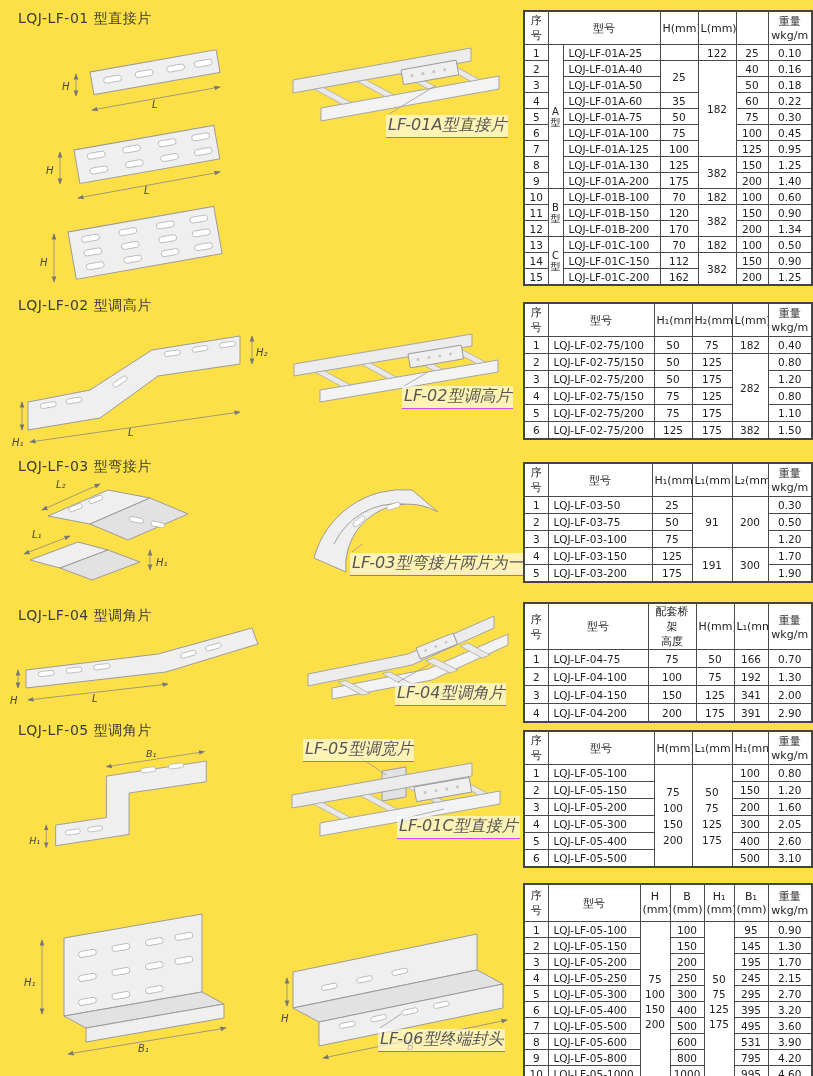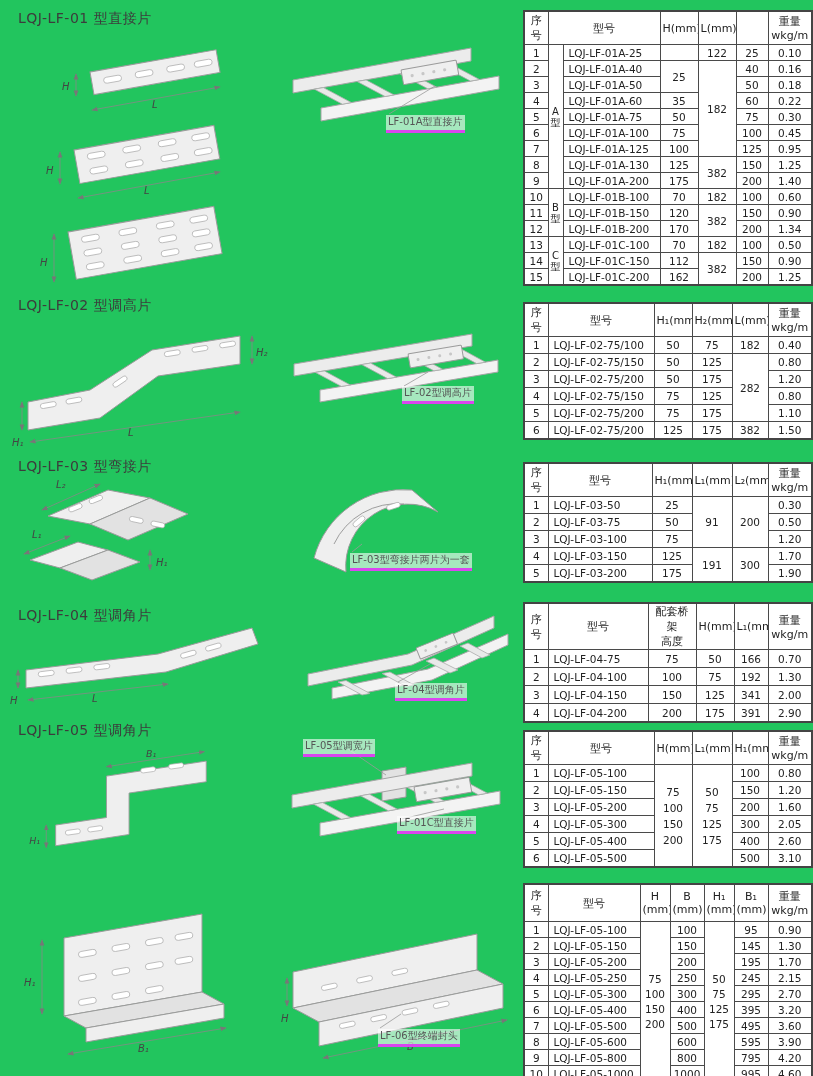--- a/index.html
+++ b/index.html
@@ -1,22 +1,22 @@
 <!DOCTYPE html>
 <html><head>
 <meta charset="utf-8">
 <style>
   html,body{margin:0;padding:0;background:#fff;}
-  .page{position:relative;width:813px;height:1076px;background:#22c55e;overflow:hidden;
+  .page{position:relative;width:813px;height:1076px;background:#fde047;overflow:hidden;
         font-family:"DejaVu Sans","Liberation Sans",sans-serif;color:#333;}
   .heading{position:absolute;left:18px;font-size:14px;color:#3c3c3c;letter-spacing:.5px;white-space:nowrap;}
   .note{position:absolute;left:270px;top:178px;width:242px;font-size:12.5px;line-height:1.55;
         color:#333;text-indent:2em;text-align:justify;}
-  .cap{position:absolute;font-size:10px;color:#555;border-bottom:3px solid #d946ef;
-       padding:0 2px 1px 2px;white-space:nowrap;background:rgba(255,255,255,.6);}
+  .cap{position:absolute;font-size:16px;color:#555;border-bottom:1px solid #d946ef;
+       padding:0 2px 1px 2px;white-space:nowrap;background:rgba(255,255,255,.6);font-style:italic;}
   .tbl{position:absolute;left:523px;border-radius:23px;}
   table.spec{border-collapse:collapse;table-layout:fixed;width:288px;font-size:10.5px;color:#222;
              background:#fff;border:2px solid #444;}
   .spec th,.spec td{border:1px solid #4a4a4a;text-align:center;padding:0 2px;white-space:pre-line;overflow:hidden;}
   .spec th{font-weight:normal;font-size:11px;height:32px;}
   .spec td{height:15px;}
   .t2 td,.t3 td,.t5 td{height:16px;}
   .t4 td{height:17px;}
   .t4 th{height:36px;}
   .t6 th{height:36px;}
@@ -794,21 +794,21 @@
             <td>7</td>
             <td class="model">LQJ-LF-05-500</td>
             <td>500</td>
             <td>495</td>
             <td>3.60</td>
           </tr>
           <tr>
             <td>8</td>
             <td class="model">LQJ-LF-05-600</td>
             <td>600</td>
-            <td>595</td>
+            <td>531</td>
             <td>3.90</td>
           </tr>
           <tr>
             <td>9</td>
             <td class="model">LQJ-LF-05-800</td>
             <td>800</td>
             <td>795</td>
             <td>4.20</td>
           </tr>
           <tr>

